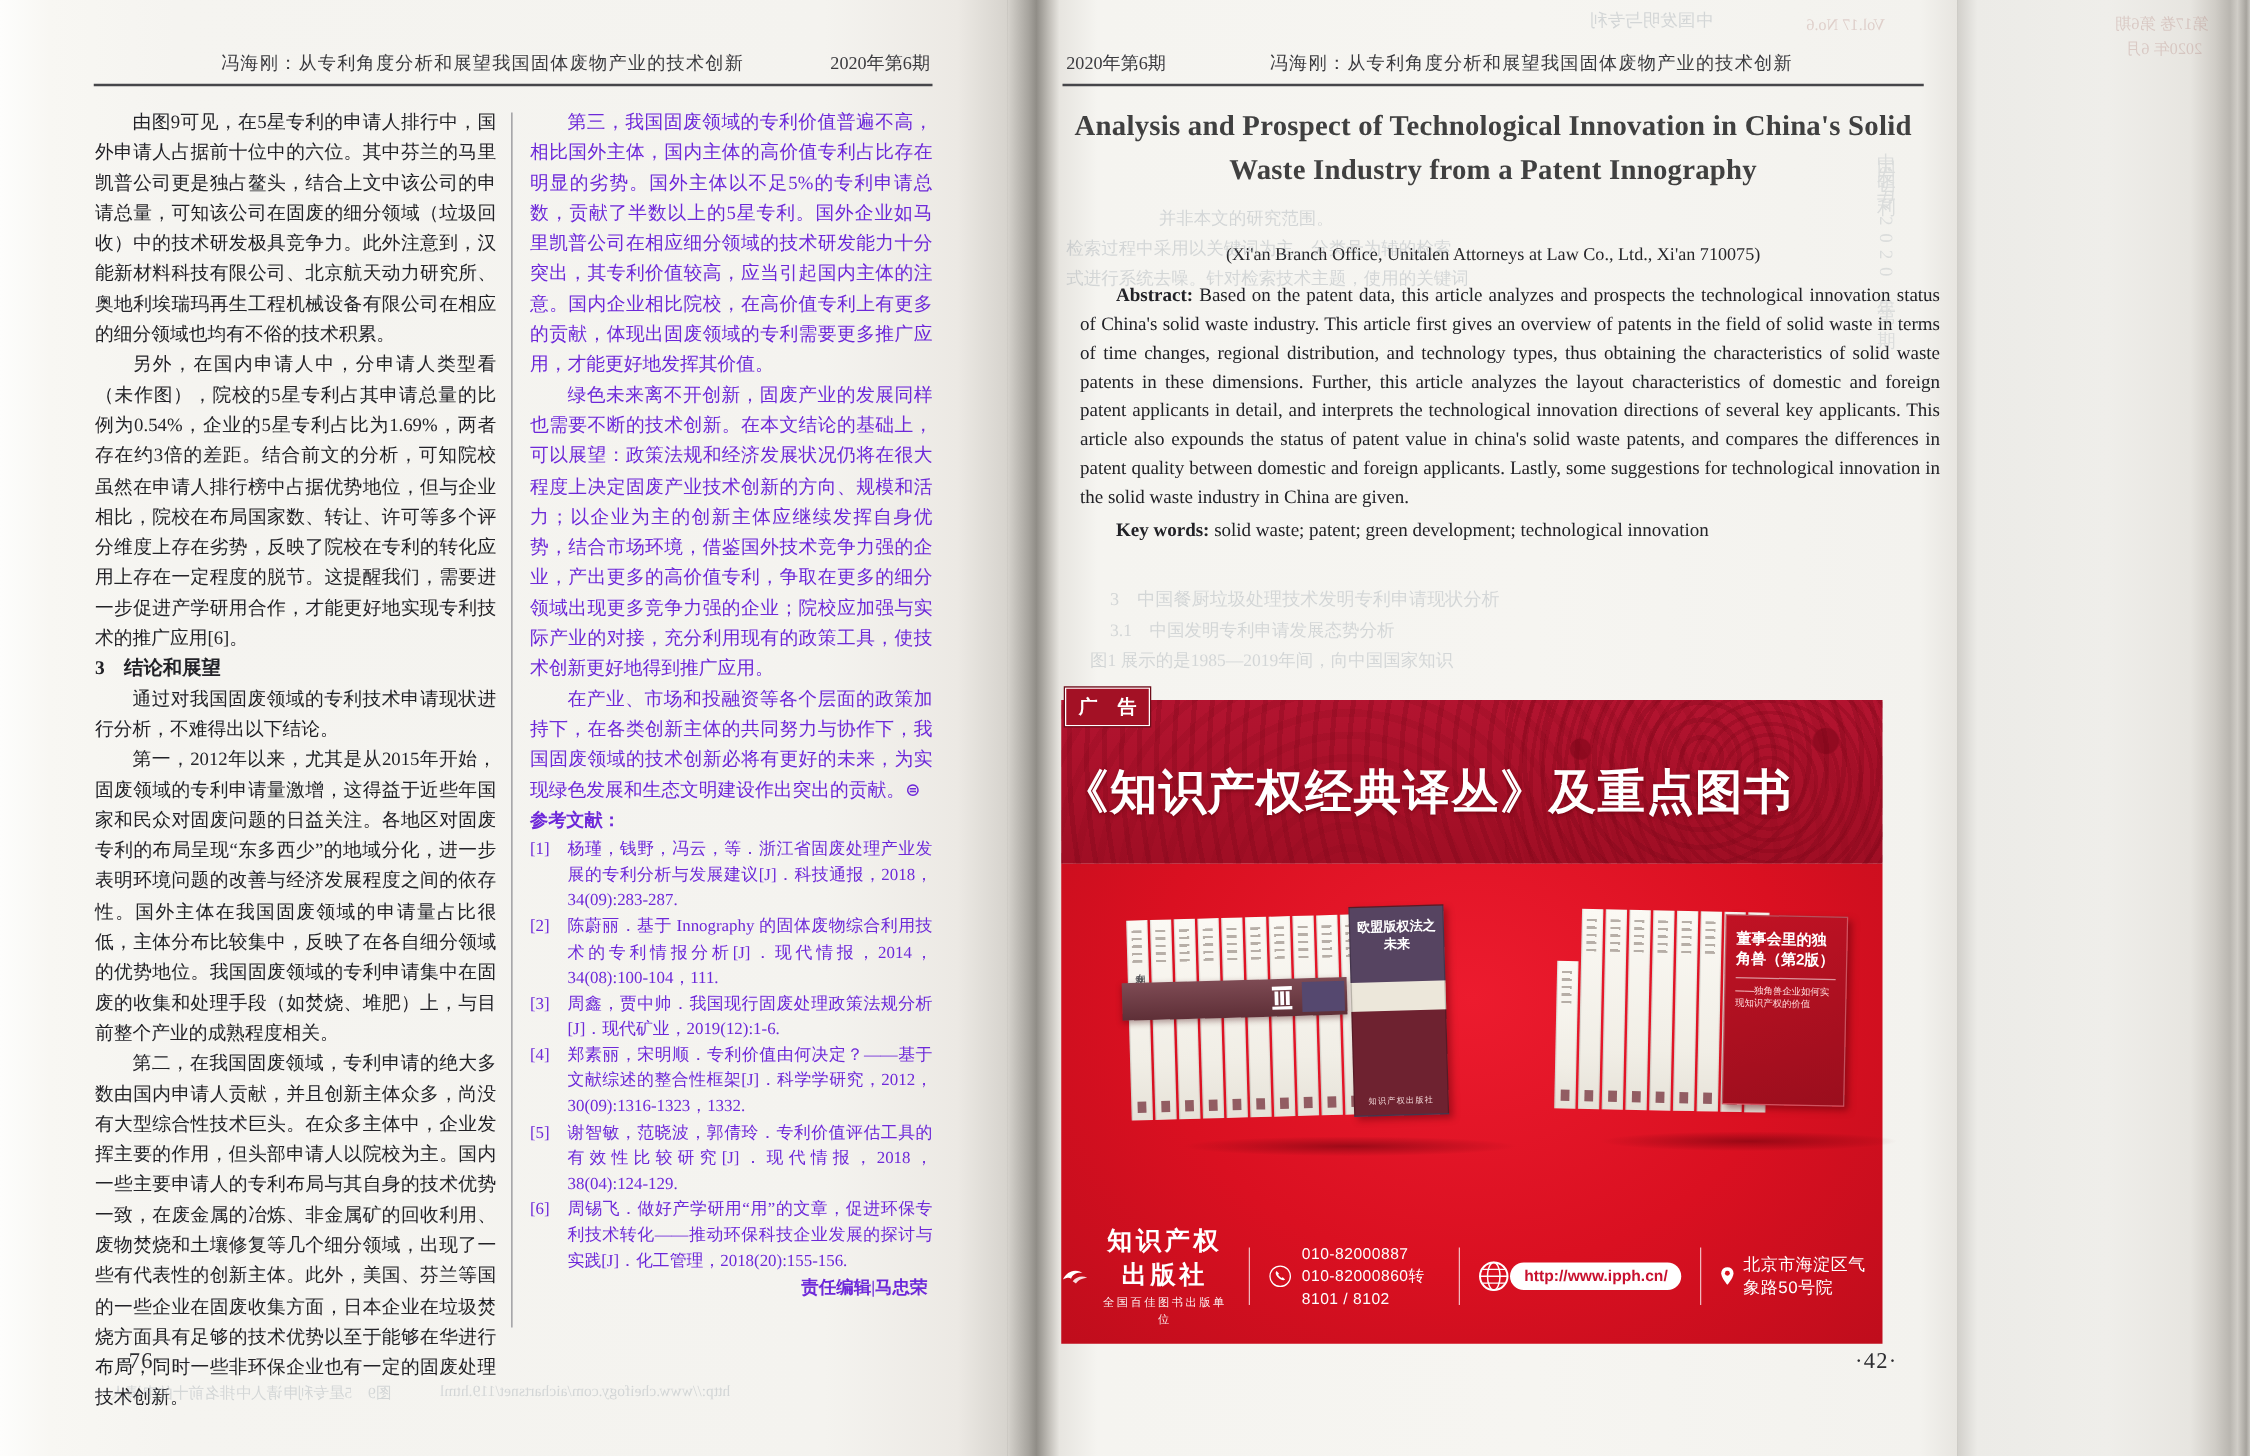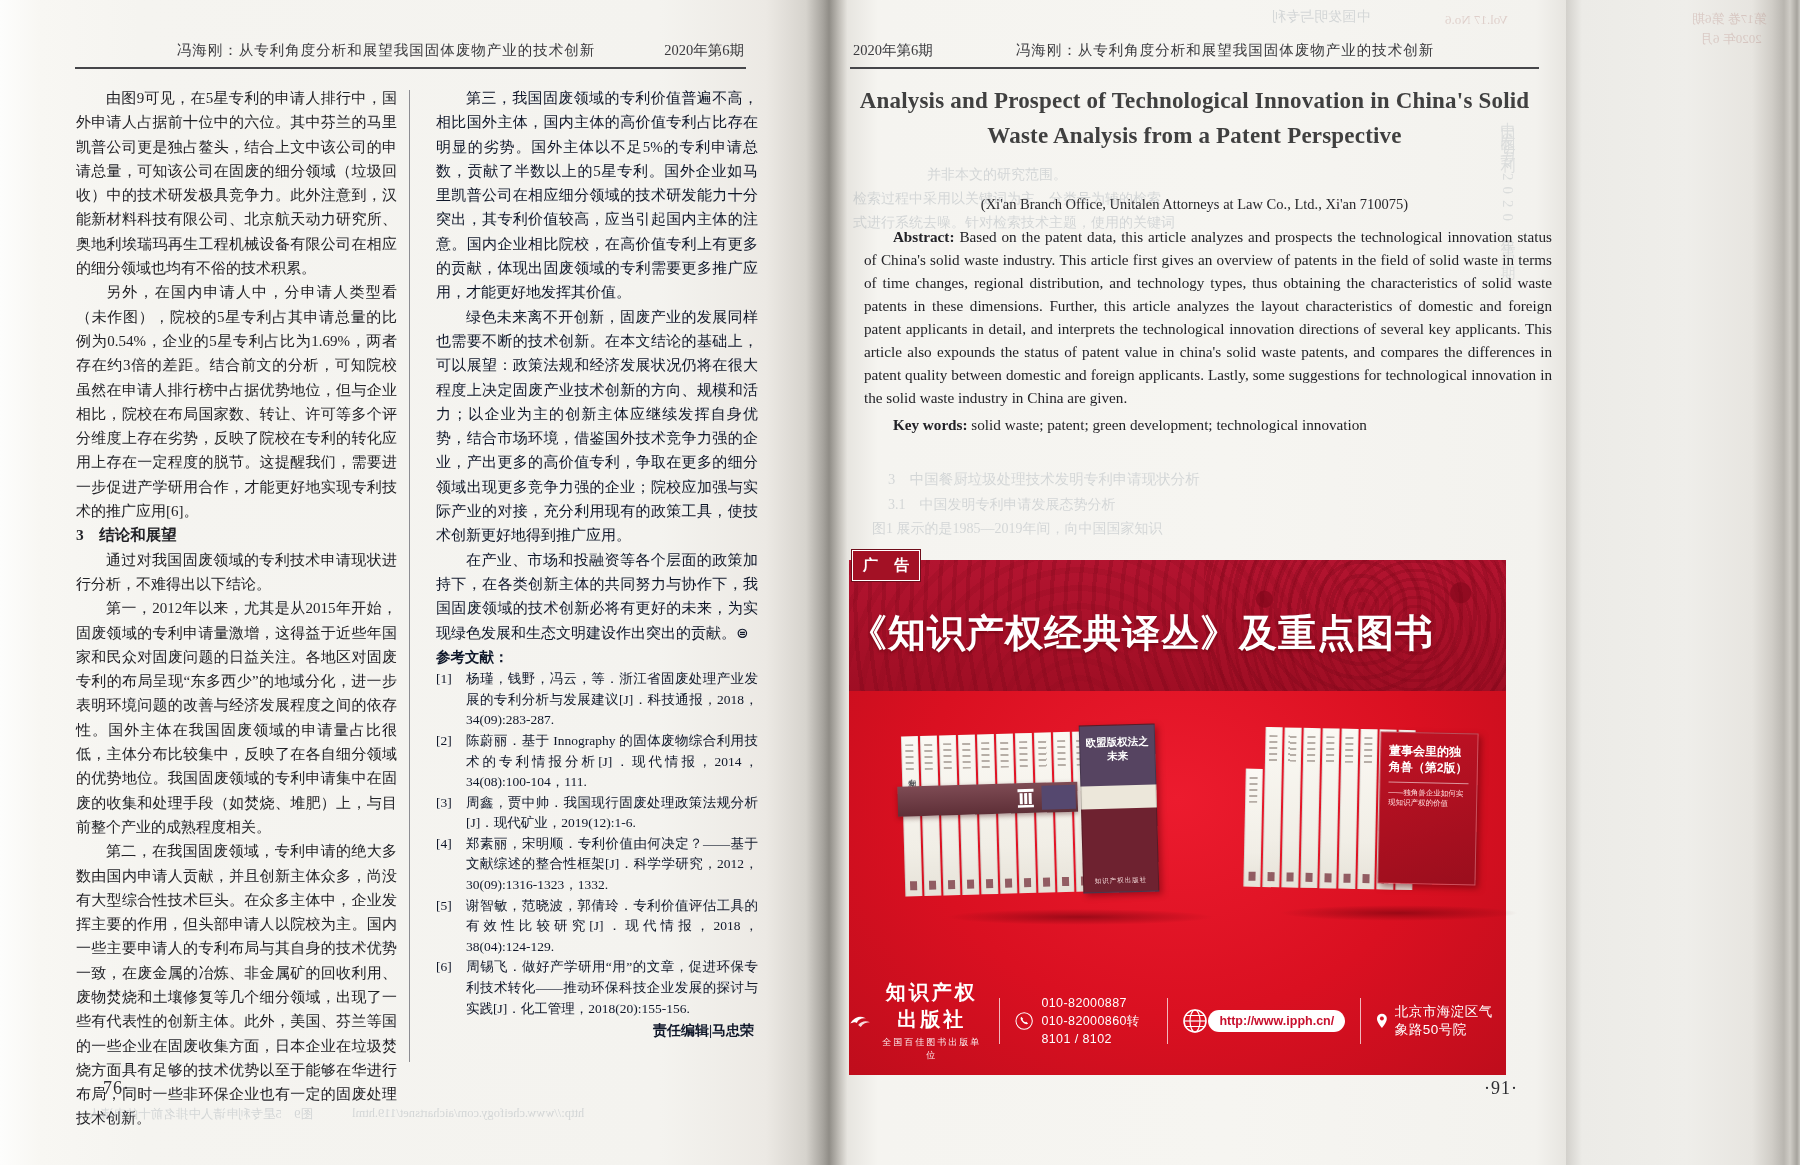--- a/index.html
+++ b/index.html
@@ -19,21 +19,21 @@
   .lp-header{position:absolute;left:76px;top:41px;width:670px;height:22px;font-size:14.5px;color:#3a3a3e;}
   .lp-header .ht{position:absolute;left:60px;right:110px;text-align:center;letter-spacing:1px;}
   .lp-header .hi{position:absolute;right:2px;}
   .lp-rule{position:absolute;left:75px;top:67px;width:671px;height:2px;background:#46464a;}
   .rp-header{position:absolute;left:851px;top:41px;width:688px;height:22px;font-size:14.5px;color:#3a3a3e;}
   .rp-header .hi{position:absolute;left:2px;}
   .rp-header .ht{position:absolute;left:100px;right:40px;text-align:center;letter-spacing:1px;}
   .rp-rule{position:absolute;left:850px;top:67px;width:689px;height:2px;background:#46464a;}
   
   .c1{position:absolute;left:76px;top:86px;width:321px;font-size:15px;line-height:24.3px;text-align:justify;color:#222227;}
-  .c2{position:absolute;left:424px;top:86px;width:322px;font-size:15px;line-height:24.3px;text-align:justify;color:#0f172a;margin-left:12px;}
+  .c2{position:absolute;left:424px;top:86px;width:322px;font-size:15px;line-height:24.3px;text-align:justify;color:#6d28d9;}
   .vdiv{position:absolute;left:409px;top:90px;width:1px;height:972px;background:#8d8d92;}
   .c1 p,.c2 p{margin:0;}
   .pi{text-indent:2em;}
   .h3{font-weight:bold;font-size:15.5px;margin:13px 0 7px;}
   .refh{font-weight:bold;font-size:14.5px;margin:12px 0 5px;}
   .ref{font-size:13.5px;line-height:20.6px;padding-left:30px;text-indent:-30px;text-align:justify;margin:0 0 2px 0;}
   .editor{text-align:right;font-size:14px;margin-top:8px;padding-right:4px;font-weight:bold;}
   .pageno{position:absolute;font-size:18px;color:#2d2d31;font-weight:400;letter-spacing:1px;margin-left:22px;}
   .pn-l{left:74px;top:1078px;}
   .pn-r{left:1462px;top:1078px;}
@@ -156,21 +156,21 @@
 
   <div class="pageno pn-l">·76·</div>
 
   <div class="rp-header">
     <span class="hi">2020年第6期</span>
     <span class="ht">冯海刚：从专利角度分析和展望我国固体废物产业的技术创新</span>
   </div>
   <div class="rp-rule"></div>
 
   <div class="etitle t1">Analysis and Prospect of Technological Innovation in China's Solid</div>
-  <div class="etitle t2">Waste Analysis from a Patent Perspective</div>
+  <div class="etitle t2">Waste Industry from a Patent Innography</div>
   <div class="affil">(Xi'an Branch Office, Unitalen Attorneys at Law Co., Ltd., Xi'an 710075)</div>
 
   <div class="abs">
     <p><span class="blab">Abstract:</span><span> Based on the patent data, this article analyzes and prospects the technological innovation status of China's solid waste industry. This article first gives an overview of patents in the field of solid waste in terms of time changes, regional distribution, and technology types, thus obtaining the characteristics of solid waste patents in these dimensions. Further, this article analyzes the layout characteristics of domestic and foreign patent applicants in detail, and interprets the technological innovation directions of several key applicants. This article also expounds the status of patent value in china's solid waste patents, and compares the differences in patent quality between domestic and foreign applicants. Lastly, some suggestions for technological innovation in the solid waste industry in China are given.</span></p>
     <p class="kw"><span class="blab">Key words:</span><span> solid waste; patent; green development; technological innovation</span></p>
   </div>
 
   <div class="ad">
     <div class="ad-tag">广 告</div>
     <div class="ad-banner">
@@ -271,21 +271,21 @@
             <path d="M9 1 C4.6 1, 1.5 4.3, 1.5 8.4 C1.5 14, 9 22.5, 9 22.5 C9 22.5, 16.5 14, 16.5 8.4 C16.5 4.3, 13.4 1, 9 1 Z" fill="#fff"></path>
             <circle cx="9" cy="8.3" r="3" fill="#d9101f"></circle>
           </svg>
           <span>北京市海淀区气象路50号院</span>
         </div>
       </div>
 
     </div>
   </div>
 
-  <div class="pageno pn-r">·91·</div>
+  <div class="pageno pn-r">·42·</div>
 
   <div class="ghost mir gred" style="left:1445px;top:12px;font-size:13px;">Vol.17 No.6</div>
   <div class="ghost mir" style="left:1272px;top:8px;">中国发明与专利</div>
   <div class="ghost mir gred" style="left:1692px;top:10px;font-size:13px;">第17卷 第6期</div>
   <div class="ghost mir gred" style="left:1700px;top:30px;font-size:13px;">2020年 6月</div>
   <div class="ghost" style="left:927px;top:166px;">并非本文的研究范围。</div>
   <div class="ghost" style="left:853px;top:190px;">检索过程中采用以关键词为主，分类号为辅的检索</div>
   <div class="ghost" style="left:853px;top:214px;">式进行系统去噪。针对检索技术主题，使用的关键词</div>
   <div class="ghost" style="left:888px;top:470px;font-size:14.5px;">3　中国餐厨垃圾处理技术发明专利申请现状分析</div>
   <div class="ghost" style="left:888px;top:496px;">3.1　中国发明专利申请发展态势分析</div>

